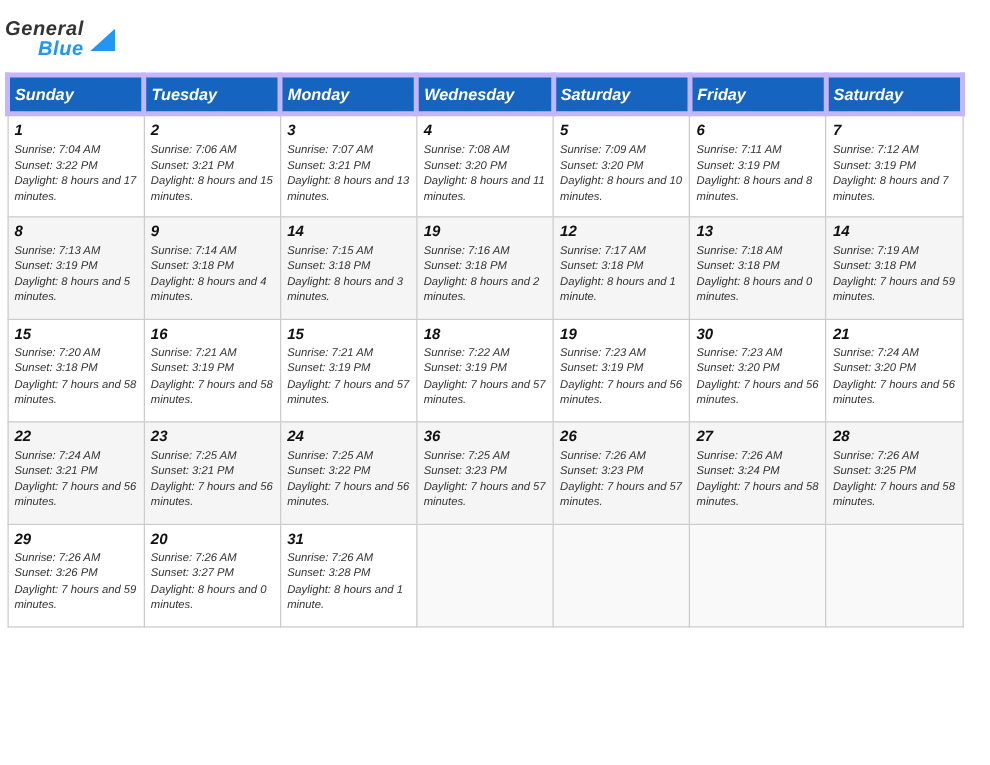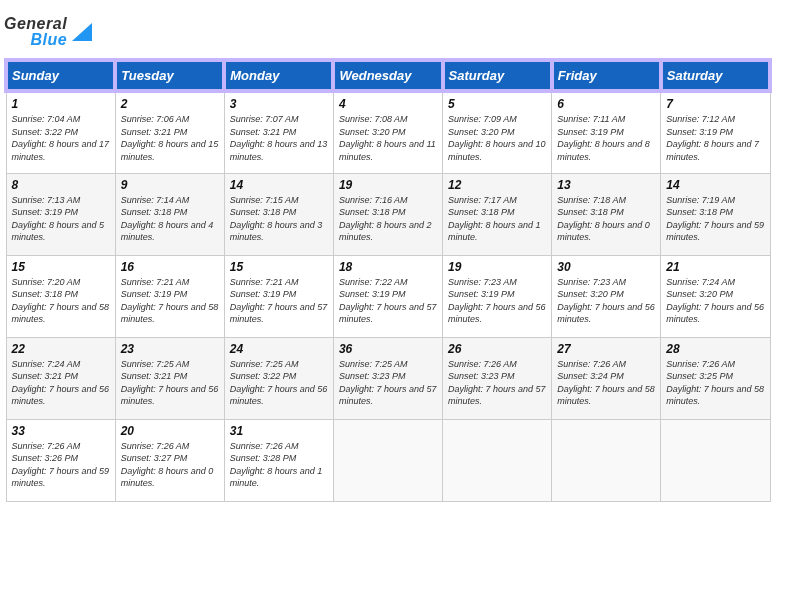--- a/index.html
+++ b/index.html
@@ -151,21 +151,21 @@
         <tr>
           <td><span class="day-num">22</span><span class="cell-text">Sunrise: 7:24 AM<br>Sunset: 3:21 PM<br>Daylight: 7 hours and 56 minutes.</span></td>
           <td><span class="day-num">23</span><span class="cell-text">Sunrise: 7:25 AM<br>Sunset: 3:21 PM<br>Daylight: 7 hours and 56 minutes.</span></td>
           <td><span class="day-num">24</span><span class="cell-text">Sunrise: 7:25 AM<br>Sunset: 3:22 PM<br>Daylight: 7 hours and 56 minutes.</span></td>
           <td><span class="day-num">36</span><span class="cell-text">Sunrise: 7:25 AM<br>Sunset: 3:23 PM<br>Daylight: 7 hours and 57 minutes.</span></td>
           <td><span class="day-num">26</span><span class="cell-text">Sunrise: 7:26 AM<br>Sunset: 3:23 PM<br>Daylight: 7 hours and 57 minutes.</span></td>
           <td><span class="day-num">27</span><span class="cell-text">Sunrise: 7:26 AM<br>Sunset: 3:24 PM<br>Daylight: 7 hours and 58 minutes.</span></td>
           <td><span class="day-num">28</span><span class="cell-text">Sunrise: 7:26 AM<br>Sunset: 3:25 PM<br>Daylight: 7 hours and 58 minutes.</span></td>
         </tr>
         <tr>
-          <td><span class="day-num">33</span><span class="cell-text">Sunrise: 7:26 AM<br>Sunset: 3:26 PM<br>Daylight: 7 hours and 59 minutes.</span></td>
+          <td><span class="day-num">29</span><span class="cell-text">Sunrise: 7:26 AM<br>Sunset: 3:26 PM<br>Daylight: 7 hours and 59 minutes.</span></td>
           <td><span class="day-num">20</span><span class="cell-text">Sunrise: 7:26 AM<br>Sunset: 3:27 PM<br>Daylight: 8 hours and 0 minutes.</span></td>
           <td><span class="day-num">31</span><span class="cell-text">Sunrise: 7:26 AM<br>Sunset: 3:28 PM<br>Daylight: 8 hours and 1 minute.</span></td>
           <td class="empty-cell"></td>
           <td class="empty-cell"></td>
           <td class="empty-cell"></td>
           <td class="empty-cell"></td>
         </tr>
       </tbody>
   </table>
 </div>

